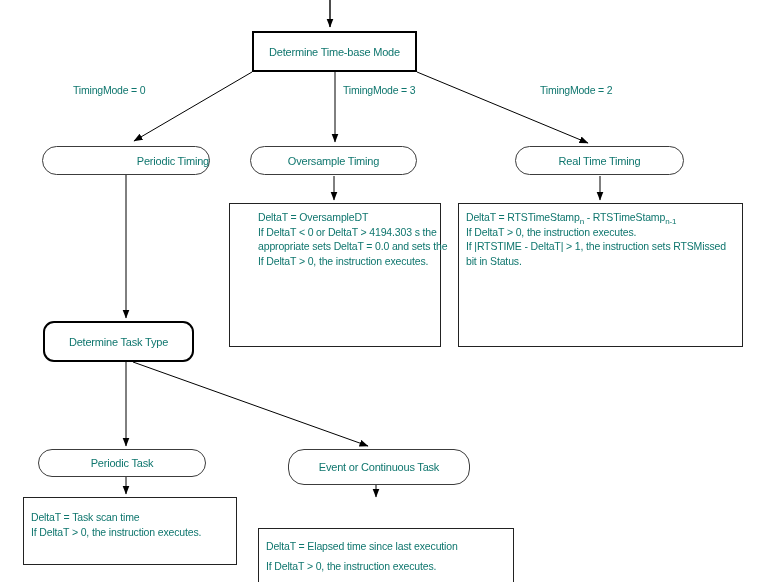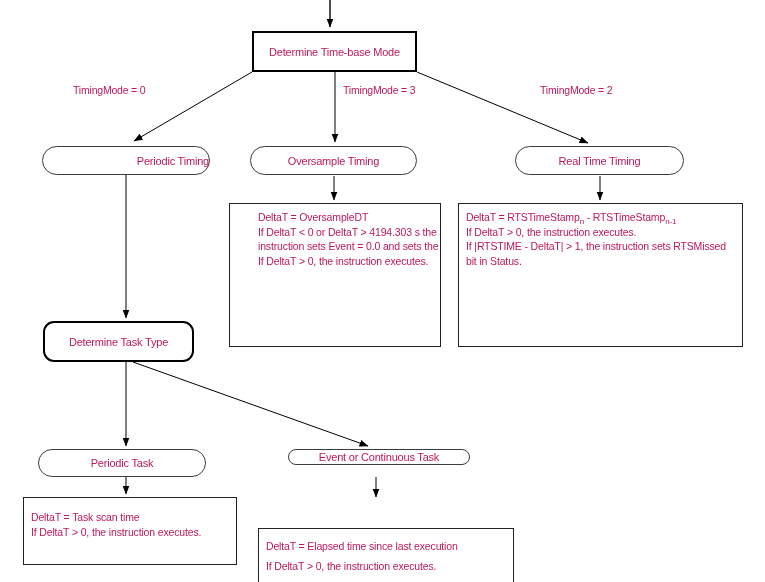--- a/index.html
+++ b/index.html
@@ -2,21 +2,21 @@
 <html><head>
 <meta charset="utf-8">
 <style>
   html, body { margin: 0; padding: 0; background: #ffffff; }
   #canvas {
     position: relative;
     width: 765px;
     height: 582px;
     background: #ffffff;
     font-family: "Liberation Sans", "DejaVu Sans", sans-serif;
-    color: #be185d;
+    color: #0f766e;
     overflow: hidden;
   }
   #wires { position: absolute; left: 0; top: 0; width: 765px; height: 582px; }
   .node { position: absolute; box-sizing: border-box; background: #ffffff; }
   .rect-node {
     border: 2px solid #000000;
     display: flex; align-items: center; justify-content: center;
     font-size: 11px; letter-spacing: -0.2px;
   }
   .oval-node {
@@ -85,37 +85,37 @@
   <div class="node oval-node" style="left:250px; top:146px; width:167px; height:29px;">
     <span>Oversample Timing</span>
   </div>
   <div class="node oval-node" style="left:515px; top:146px; width:169px; height:29px;">
     <span>Real Time Timing</span>
   </div>
 
   <div class="node text-box" style="left:229px; top:203px; width:212px; height:144px;padding-left:28px;">
     <div class="ln">DeltaT = OversampleDT</div>
     <div class="ln">If DeltaT &lt; 0 or DeltaT &gt; 4194.303 s the</div>
-    <div class="ln">instruction sets Event = 0.0 and sets the</div>
+    <div class="ln">appropriate sets DeltaT = 0.0 and sets the</div>
     <div class="ln">If DeltaT &gt; 0, the instruction executes.</div>
   </div>
 
   <div class="node text-box" style="left:458px; top:203px; width:285px; height:144px;">
     <div class="ln"><span>DeltaT = RTSTimeStamp</span><sub>n</sub><span> - RTSTimeStamp</span><sub>n-1</sub></div>
     <div class="ln">If DeltaT &gt; 0, the instruction executes.</div>
     <div style="white-space:normal;">
       <span>If |RTSTIME - DeltaT| &gt; 1, the instruction sets RTSMissed bit in</span>
       <span>Status.</span>
     </div>
   </div>
 
   <div class="node oval-node" style="left:38px; top:449px; width:168px; height:28px;">
     <span>Periodic Task</span>
   </div>
-  <div class="node oval-node" style="left:288px; top:449px; width:182px; height:16px;">
+  <div class="node oval-node" style="left:288px; top:449px; width:182px; height:36px;">
     <span>Event or Continuous Task</span>
   </div>
 
   <div class="node text-box pt12" style="left:23px; top:497px; width:214px; height:68px;">
     <div class="ln">DeltaT = Task scan time</div>
     <div class="ln">If DeltaT &gt; 0, the instruction executes.</div>
   </div>
 
   <div class="node text-box lh20" style="left:258px; top:528px; width:256px; height:69px; padding-top:7px;">
     <div class="ln">DeltaT = Elapsed time since last execution</div>

